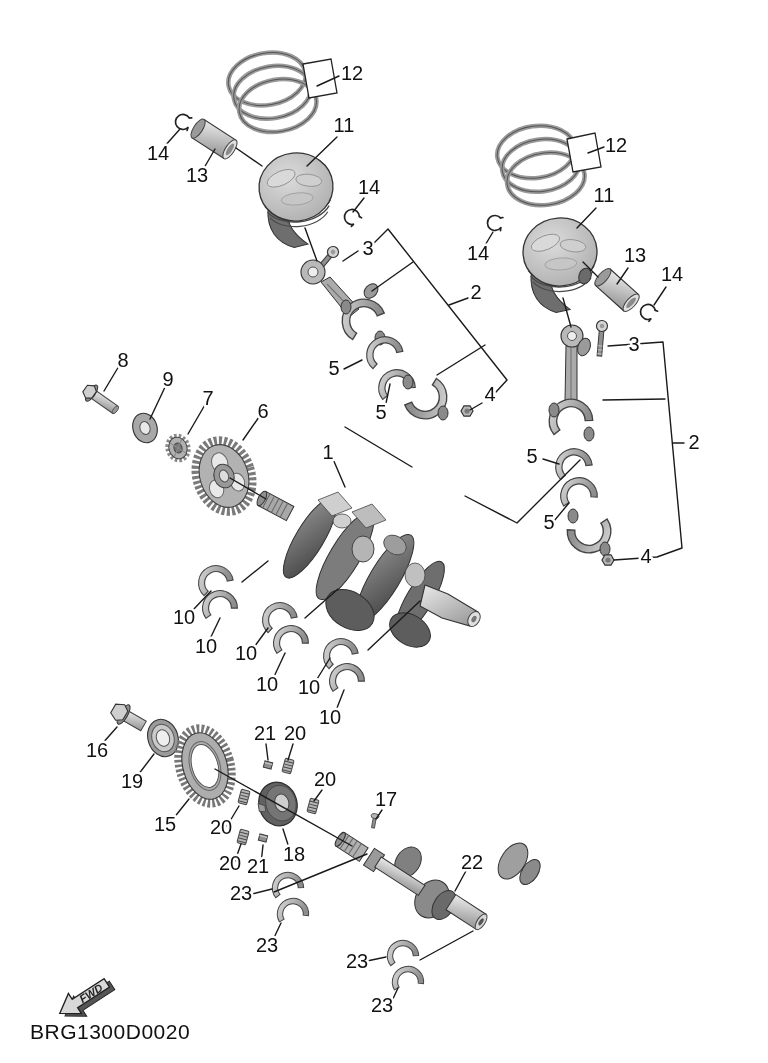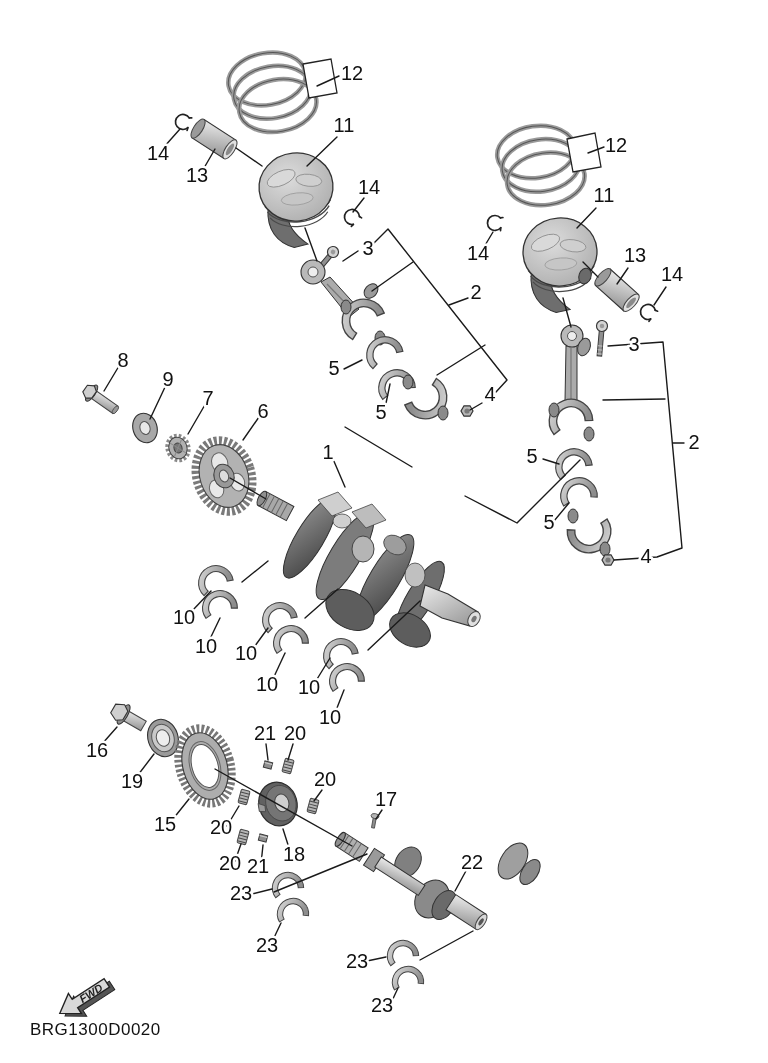--- a/index.html
+++ b/index.html
@@ -5,21 +5,21 @@
   :root{
     --line:#1a1a1a; --label:#111111; --bg:#ffffff;
   }
   html,body{margin:0;padding:0;background:#e8e8e8;}
   .page{position:relative;width:768px;height:1063px;background:var(--bg);overflow:hidden;
         font-family:"Liberation Sans",sans-serif;}
   svg{position:absolute;left:0;top:0;}
   .leader{fill:none;stroke:var(--line);stroke-width:1.4;stroke-linecap:round;stroke-linejoin:round;}
   .callout{font-family:"Liberation Sans",sans-serif;font-size:20px;fill:var(--label);
            text-anchor:middle;paint-order:stroke;stroke:#ffffff;stroke-width:5px;stroke-linejoin:round;}
-  .code-text{position:absolute;left:30px;top:1020px;font-size:17px;color:var(--label);letter-spacing:.5px;}
+  .code-text{position:absolute;left:30px;top:1020px;font-size:21px;color:var(--label);letter-spacing:.5px;}
 </style>
 </head>
 <body>
 
 <div class="page">
   <svg id="diagram-svg" width="768" height="1063" viewBox="0 0 768 1063">
     <defs>
       <linearGradient id="gMetal" x1="0" y1="0" x2="0.8" y2="1">
         <stop offset="0" stop-color="#ebebeb"></stop>
           <stop offset="1" stop-color="#9b9b9b"></stop>

